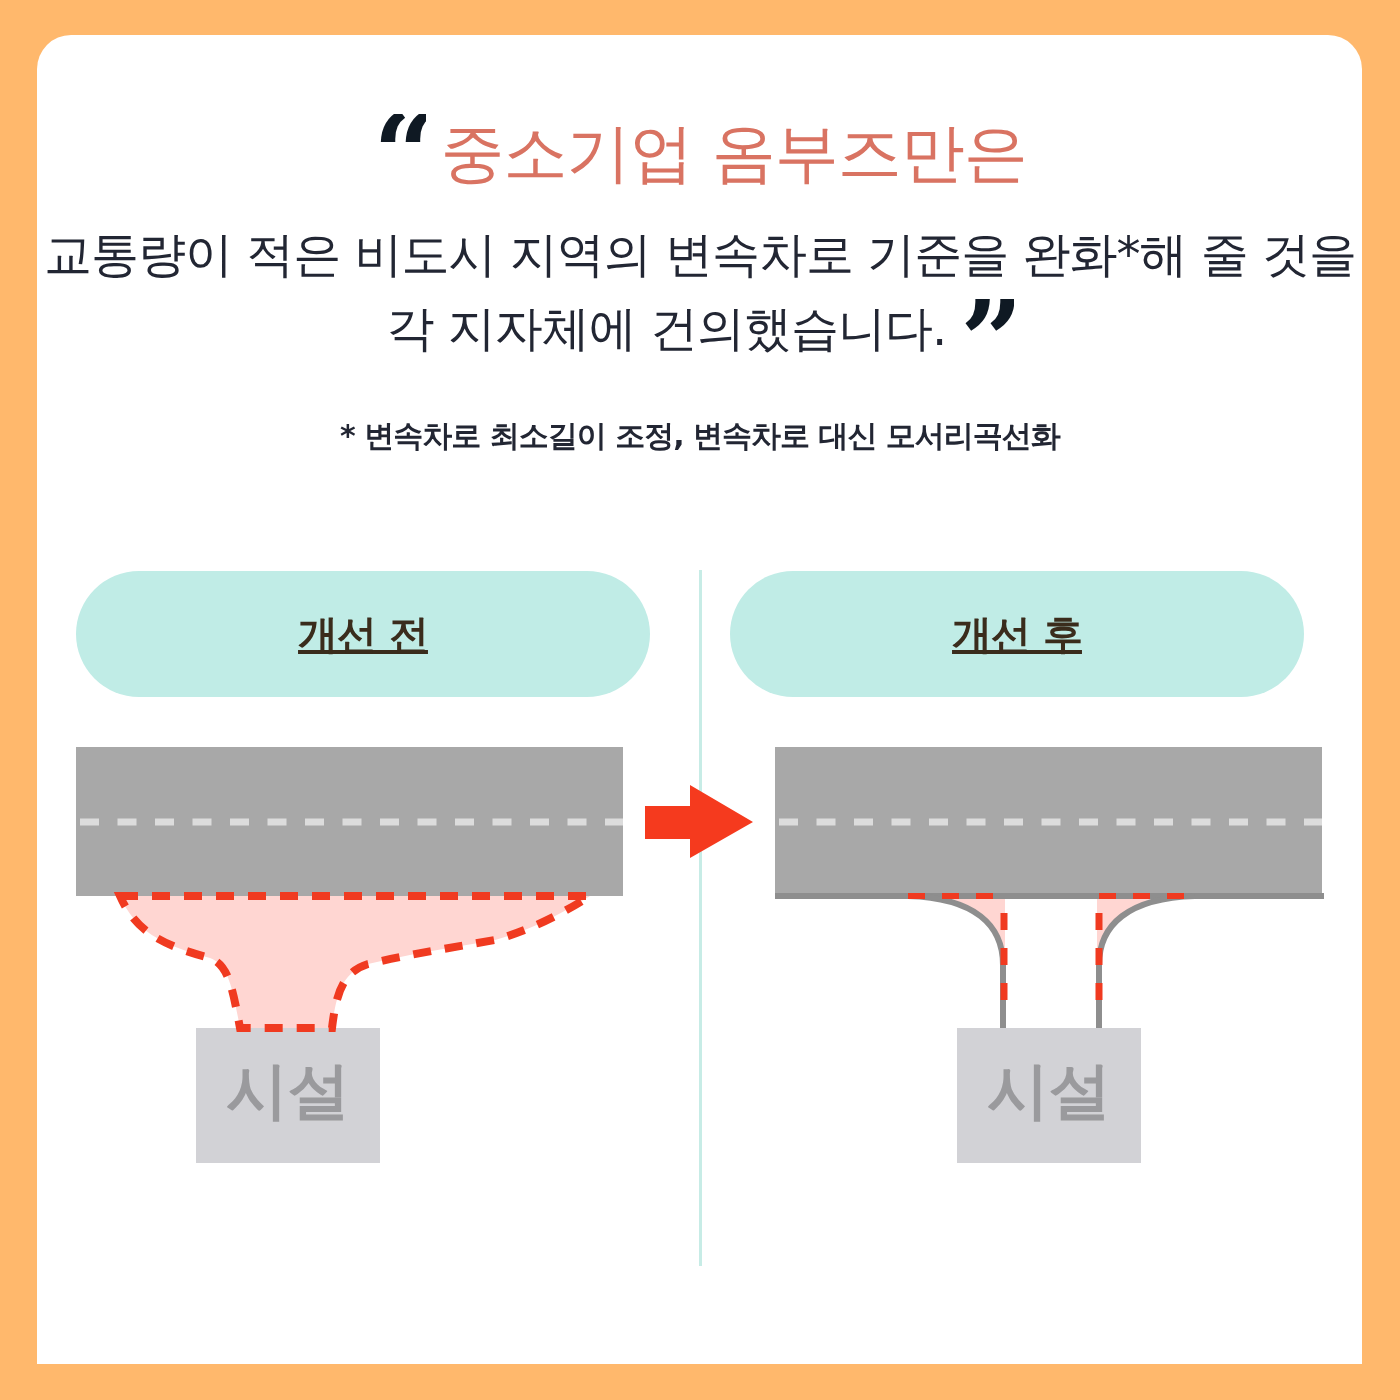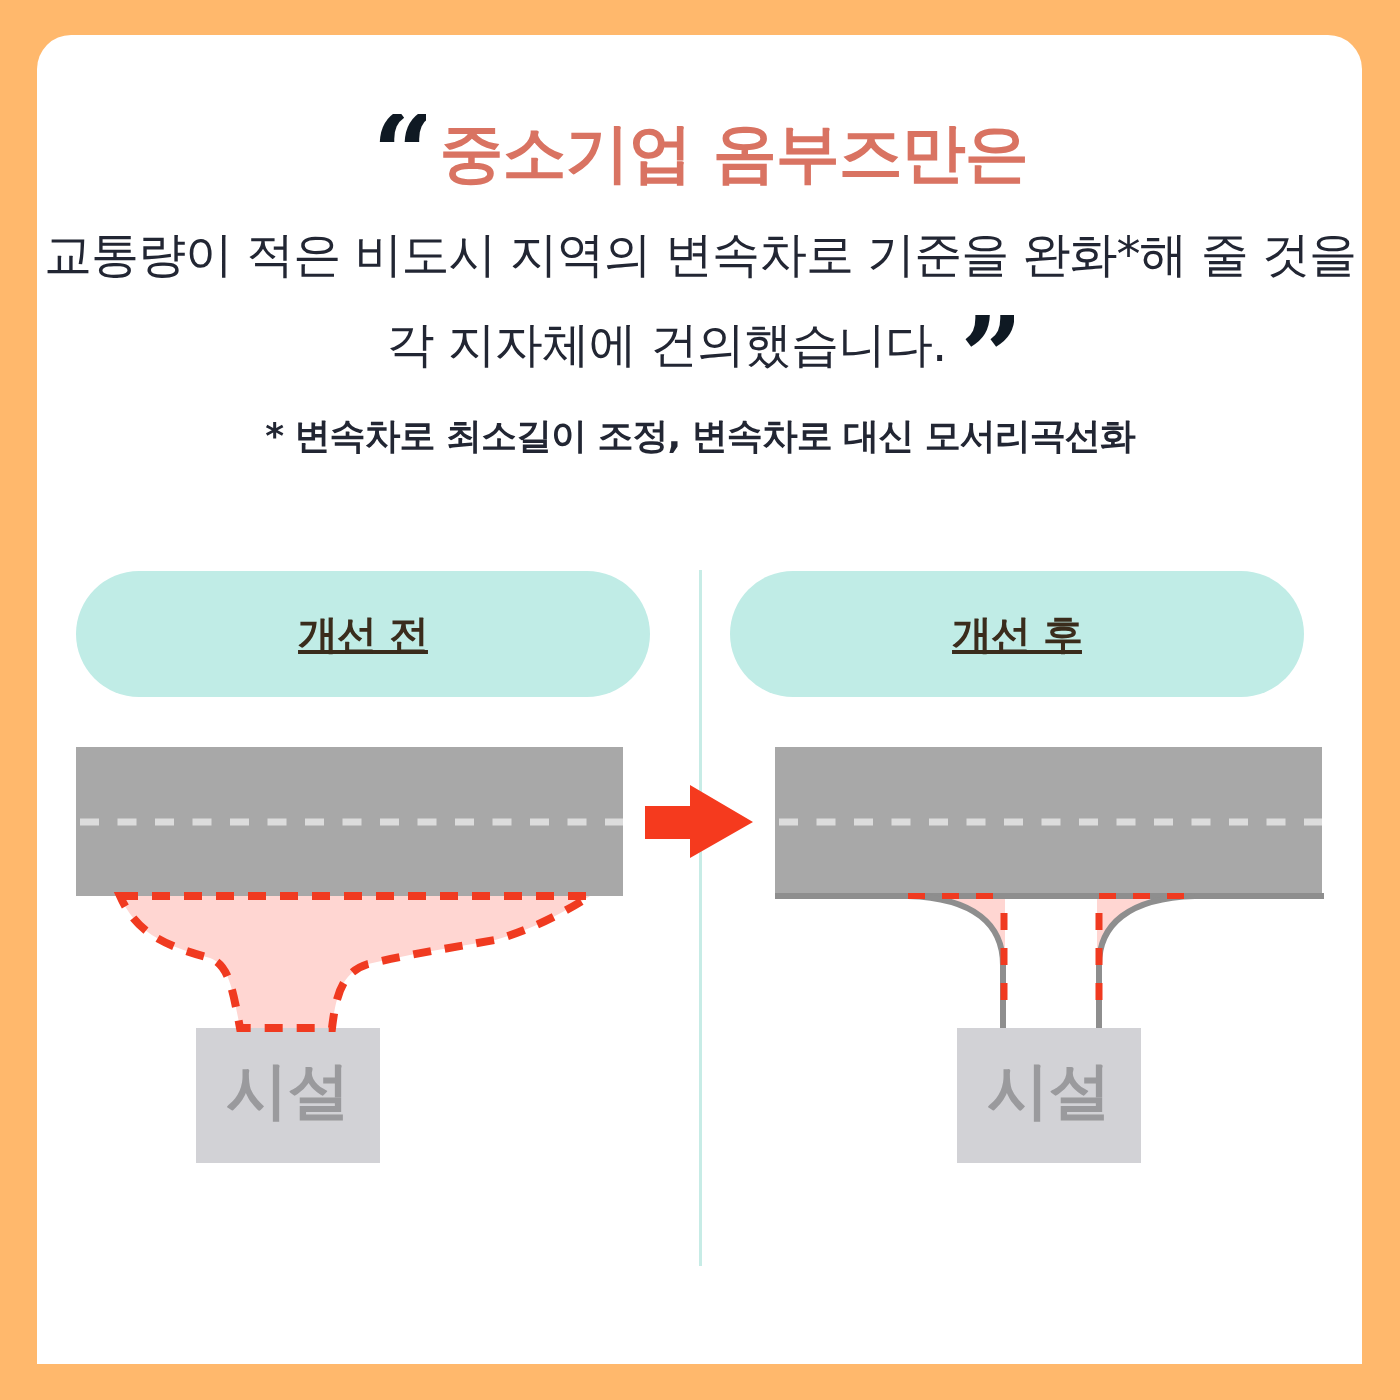--- a/index.html
+++ b/index.html
@@ -33,55 +33,55 @@
       font-weight: bold;
       font-size: 110px;
       line-height: 80px;
       color: #0f1923;
       height: 70px;
       overflow: hidden;
       margin-top: 6px;
       letter-spacing: -10px;
     }
     .headline-text {
-      font-weight: bold;
+      font-weight: normal;
       font-size: 64px;
       line-height: 90px;
       color: #d97362;
       letter-spacing: -1px;
     }
     .body-line {
       position: absolute;
       left: 0; width: 1400px;
       text-align: center;
       font-size: 48px;
       color: #222633;
       letter-spacing: -1px;
     }
     .line1 { top: 222px; line-height: 64px; }
-    .line2 { top: 312px; line-height: 64px; }
+    .line2 { top: 296px; line-height: 64px; }
     .quote-close {
       font-family: "DejaVu Serif", "Liberation Serif", serif;
       font-weight: bold;
       font-size: 110px;
       line-height: 64px;
       color: #0f1923;
       display: inline-block;
       vertical-align: top;
       height: 58px;
       overflow: hidden;
       margin-left: 14px;
       padding-top: 14px;
       letter-spacing: -10px;
     }
     .footnote {
       position: absolute;
       left: 0; top: 416px; width: 1400px;
       text-align: center;
-      font-size: 36px;
+      font-size: 30px;
       font-weight: bold;
       color: #222633;
       line-height: 40px;
       letter-spacing: -1px;
     }
     .pill {
       position: absolute;
       top: 571px; height: 126px;
       width: 574px;
       background: #c0ece6;

